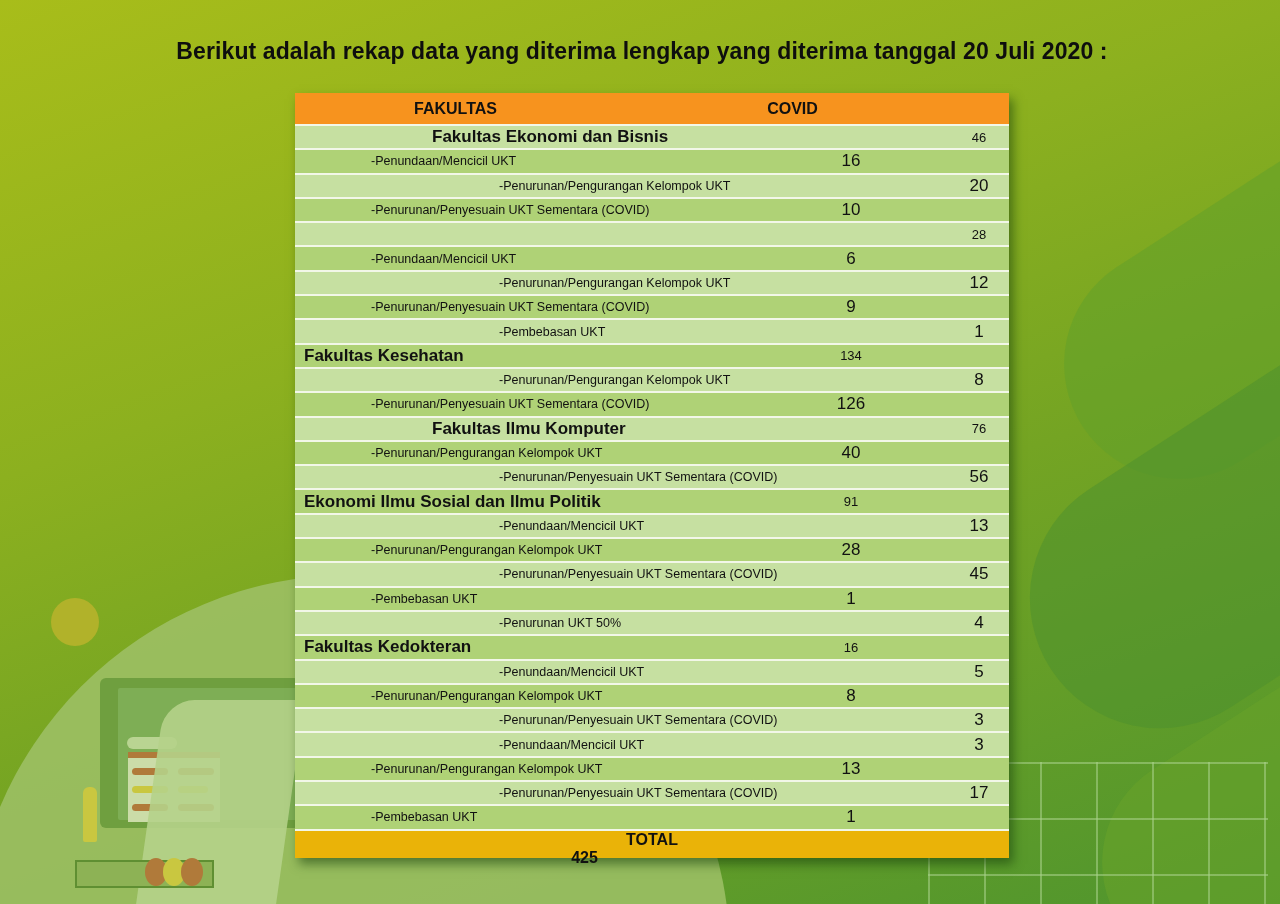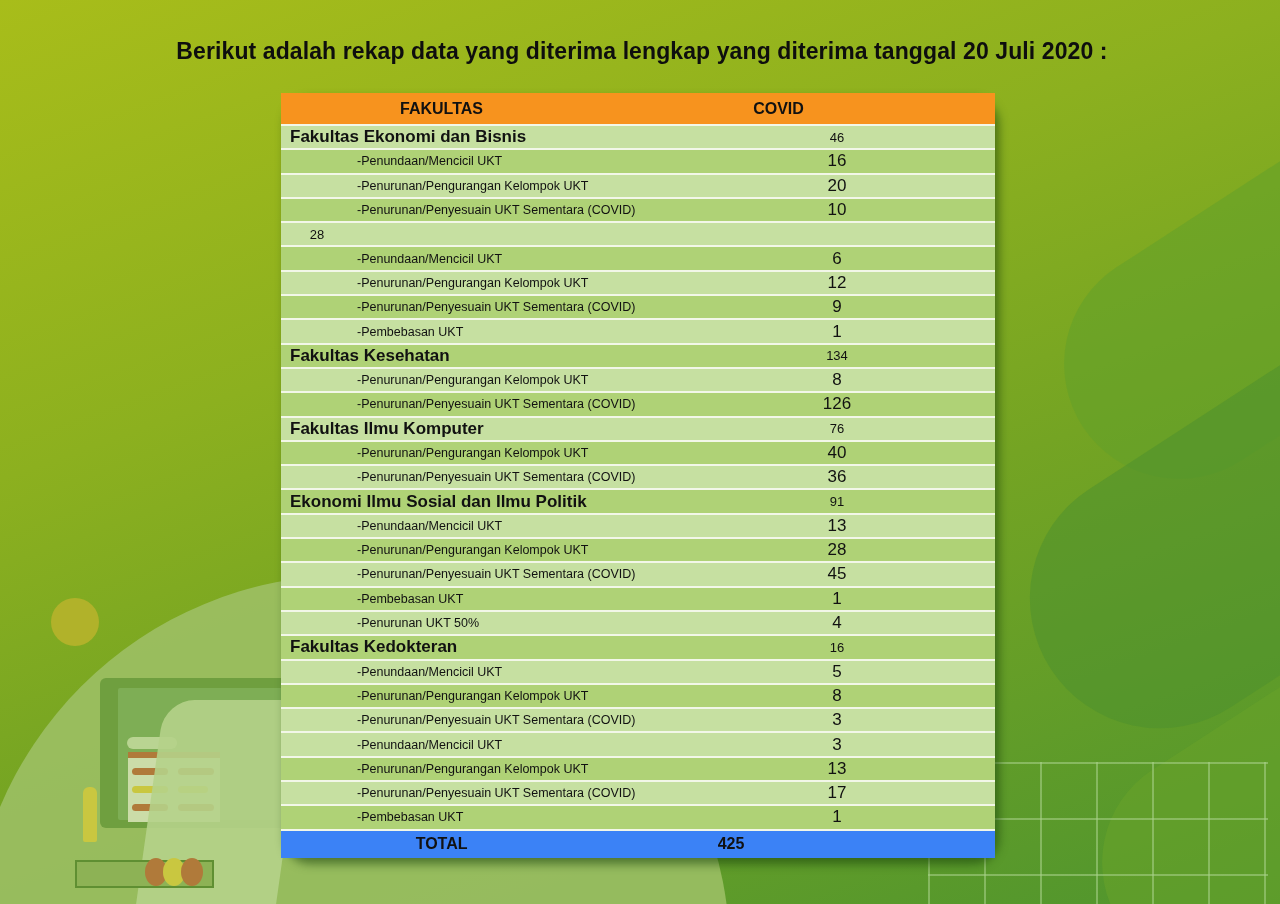--- a/index.html
+++ b/index.html
@@ -61,45 +61,44 @@
   .pen { left:83px; top:787px; width:14px; height:55px; background:#c9c740; border-radius:6px 6px 2px 2px; }
   .book { left:75px; top:860px; width:135px; height:24px; background:#8db255; border:2px solid #5f8f32; }
   .book-ring { position:absolute; top:858px; width:22px; height:28px; border-radius:50%; }
 
   .title {
     position:absolute; left:0; top:38px; width:1284px; text-align:center;
     font-size:23px; font-weight:bold; color:#0e0e0e; letter-spacing:0.1px;
   }
 
   .table {
-    position:absolute; left:281px; top:93px; width:714px;
+    position:absolute; left:295px; top:93px; width:714px;
     box-shadow: 4px 6px 10px rgba(20,60,10,.55);
-    border-radius: 25px;
   }
   .thead {
     height:31px; background:#f7931e; display:flex; align-items:center;
     font-weight:bold; font-size:16px; color:#111;
   }
   .thead .c1 { width:340px; text-align:center; }
   .thead .c2 { width:414px; text-align:center; padding-right:40px; box-sizing:border-box; }
   .row {
     height:24.3px; display:flex; align-items:center; box-sizing:border-box;
     border-top:2px solid #f2f7e8; color:#111;
   }
-  .row.light { background:#c6e0a1; }
+  .row.light { background:#c6e0a1;justify-content:flex-end; }
   .row.dark { background:#afd276; }
   .row .label { width:520px; box-sizing:border-box; }
   .row .val { width:60px; text-align:center; margin-left:6px; }
   .row.faculty .label { font-weight:bold; font-size:17px; padding-left:9px; }
   .row.faculty .val { font-weight:normal; font-size:13px; }
   .row.sub .label { font-size:12.5px; padding-left:76px; }
   .row.sub .val { font-size:17px; }
   .total {
-    height:27px; background:#3b82f6; display:flex; align-items:center;
-    font-weight:bold; font-size:16px; color:#111; border-top:2px solid #f2f7e8;
+    height:27px; background:#eab308; display:flex; align-items:center;
+    font-weight:bold; font-size:16px; color:#111; border-top:2px solid #f2f7e8;flex-direction:column;
   }
   .total .label { width:345px; text-align:center; }
   .total .val { width:412px; text-align:center; padding-right:135px; box-sizing:border-box; }
 </style>
 </head>
 <body>
 
 <div class="deco bigcircle"></div>
 <div class="deco smallcircle"></div>
 <div class="deco band1"></div>
@@ -183,21 +182,21 @@
       <div class="row faculty light">
         <div class="label">Fakultas Ilmu Komputer</div>
         <div class="val">76</div>
       </div>
       <div class="row sub dark">
         <div class="label">-Penurunan/Pengurangan Kelompok UKT</div>
         <div class="val">40</div>
       </div>
       <div class="row sub light">
         <div class="label">-Penurunan/Penyesuain UKT Sementara (COVID)</div>
-        <div class="val">36</div>
+        <div class="val">56</div>
       </div>
       <div class="row faculty dark">
         <div class="label">Ekonomi Ilmu Sosial dan Ilmu Politik</div>
         <div class="val">91</div>
       </div>
       <div class="row sub light">
         <div class="label">-Penundaan/Mencicil UKT</div>
         <div class="val">13</div>
       </div>
       <div class="row sub dark">

